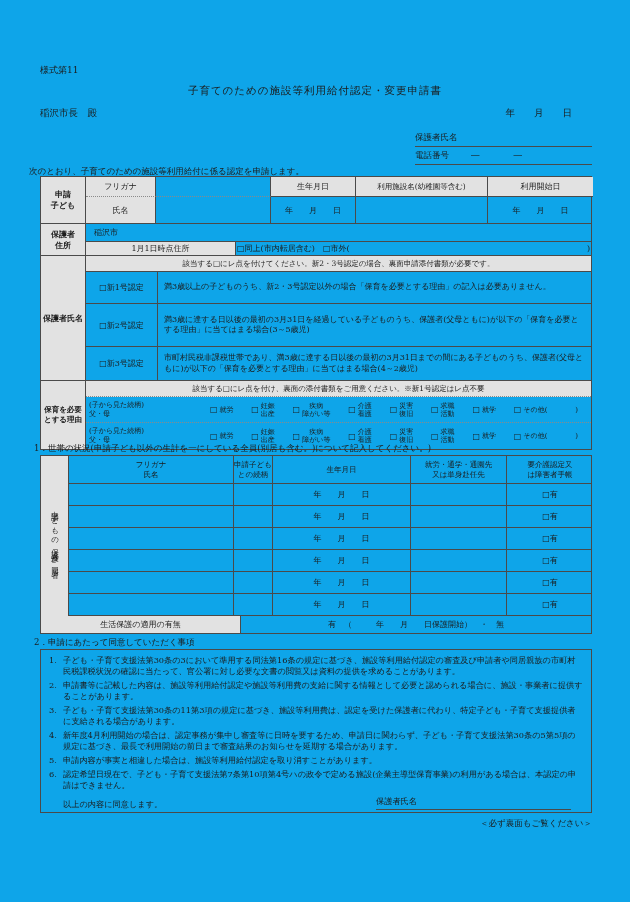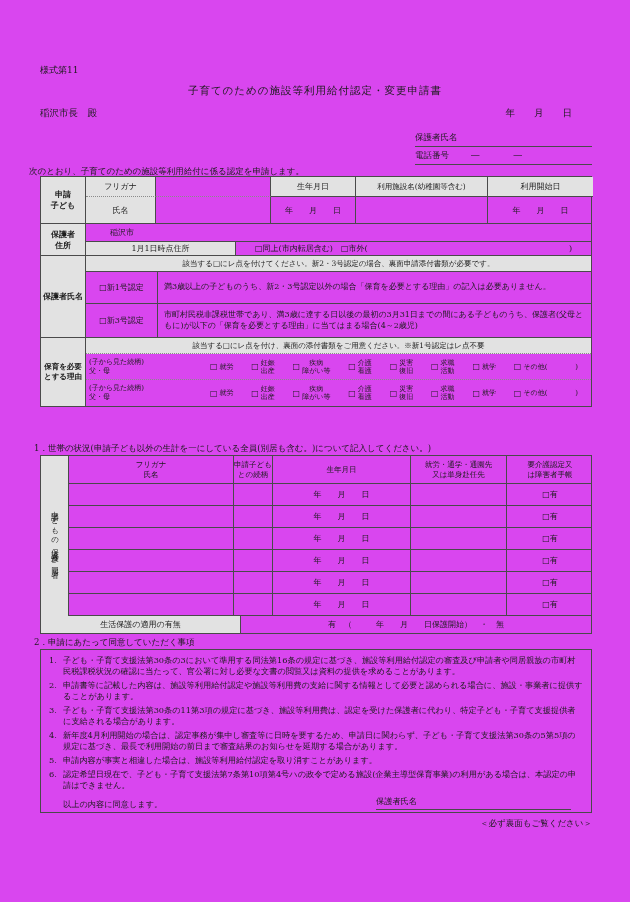--- a/index.html
+++ b/index.html
@@ -1,20 +1,20 @@
 <!DOCTYPE html>
 <html><head>
 <meta charset="utf-8">
 <style>
   * { box-sizing: border-box; margin: 0; padding: 0; }
   html,body { background:#ffffff; }
   .page {
     position: relative;
     width: 630px; height: 902px;
-    background: #d946ef;
+    background: #0ea5e9;
     font-family: "DejaVu Serif", "Liberation Serif", serif;
     color: #1b1b1b;
     overflow: hidden;
   }
   .abs { position: absolute; }
   .pre { white-space: pre-line; }
   .gray { background: #e2e2e2; }
   .c { display:flex; align-items:center; justify-content:center; text-align:center; }
   .bR { border-right: 1px solid #4a4a4a; }
   .bB { border-bottom: 1px solid #4a4a4a; }
@@ -42,21 +42,21 @@
   .h20{height:20px} .h26{height:26px} .h18{height:18px} .h13{height:13px}
   .h12{height:16px} .h32{height:32px} .h43{height:43px} .h33{height:33px}
   .w70{width:70px;flex:0 0 70px} .w115{width:115px;flex:0 0 115px}
   .w85{width:85px;flex:0 0 85px} .w132{width:132px;flex:0 0 132px}
   .w105{width:105px;flex:0 0 105px} .w150{width:150px;flex:0 0 150px}
   .w72{width:72px;flex:0 0 72px} .w67{width:67px;flex:0 0 67px}
   .fs8{font-size:8px} .fs75{font-size:7.5px}
   .flex1 { flex:1; min-width:0; }
   .desc { padding:2px 6px; font-size:8px; line-height:10.5px; }
   .note-row { font-size:7.5px; }
-  .jan1-opts { padding:0 19px; display:flex; align-items:center; width:100%; font-size:8px; }
+  .jan1-opts { padding:0 1px; display:flex; align-items:center; width:100%; font-size:8px; }
   .jan1-opts .sp { flex:1; }
   .reason-row { align-items:center;gap:44px; }
   .cbgroup { flex:1; display:flex; align-items:center; justify-content:space-around; padding:0 4px; }
   .cbitem { display:flex; align-items:center; gap:2px; }
   .cb { font-size:8px; }
   .cbl { font-size:7px; line-height:8px; text-align:center; white-space:pre-line; }
   .relation { padding-left:3px; font-size:7px; line-height:9px; flex-direction:column; align-items:flex-start; justify-content:center; display:flex; }
 
   
   .sec1-title { left:34px; top:443px; font-size:8.5px; }
@@ -127,21 +127,21 @@
           <div class="cell w105 c fs8">年　　月　　日</div>
         </div>
       </div>
     </div>
 
     <div class="blk bB">
       <div class="rowlabel gray bR c pre">保護者
 住所</div>
       <div class="blk-body">
         <div class="r h18 bB">
-          <div class="cell flex1 fs8" style="padding-left:24px">稲沢市</div>
+          <div class="cell flex1 fs8" style="padding-left:8px">稲沢市</div>
         </div>
         <div class="r h13">
           <div class="cell w150 gray bR c fs8">1月1日時点住所</div>
           <div class="cell flex1">
             <div class="jan1-opts">
               <span>□同上(市内転居含む)　□市外(</span>
               <span class="sp"></span>
               <span>)</span>
             </div>
           </div>
@@ -149,20 +149,24 @@
       </div>
     </div>
 
     <div class="blk bB">
       <div class="rowlabel gray bR c">保護者氏名</div>
       <div class="blk-body">
         <div class="r h12 gray bB c note-row">該当する□にレ点を付けてください。新2・3号認定の場合、裏面申請添付書類が必要です。</div>
         <div class="r h32 bB">
           <div class="cell w72 bR c fs8">□新1号認定</div>
           <div class="cell flex1 desc">満3歳以上の子どものうち、新2・3号認定以外の場合「保育を必要とする理由」の記入は必要ありません。</div>
+        </div>
+        <div class="r h43 bB">
+          <div class="cell w72 bR c fs8">□新2号認定</div>
+          <div class="cell flex1 desc">満3歳に達する日以後の最初の3月31日を経過している子どものうち、保護者(父母ともに)が以下の「保育を必要とする理由」に当てはまる場合(3～5歳児)</div>
         </div>
         <div class="r h33">
           <div class="cell w72 bR c fs8">□新3号認定</div>
           <div class="cell flex1 desc">市町村民税非課税世帯であり、満3歳に達する日以後の最初の3月31日までの間にある子どものうち、保護者(父母ともに)が以下の「保育を必要とする理由」に当てはまる場合(4～2歳児)</div>
         </div>
       </div>
     </div>
 
     <div class="blk">
       <div class="rowlabel small gray bR c pre">保育を必要

